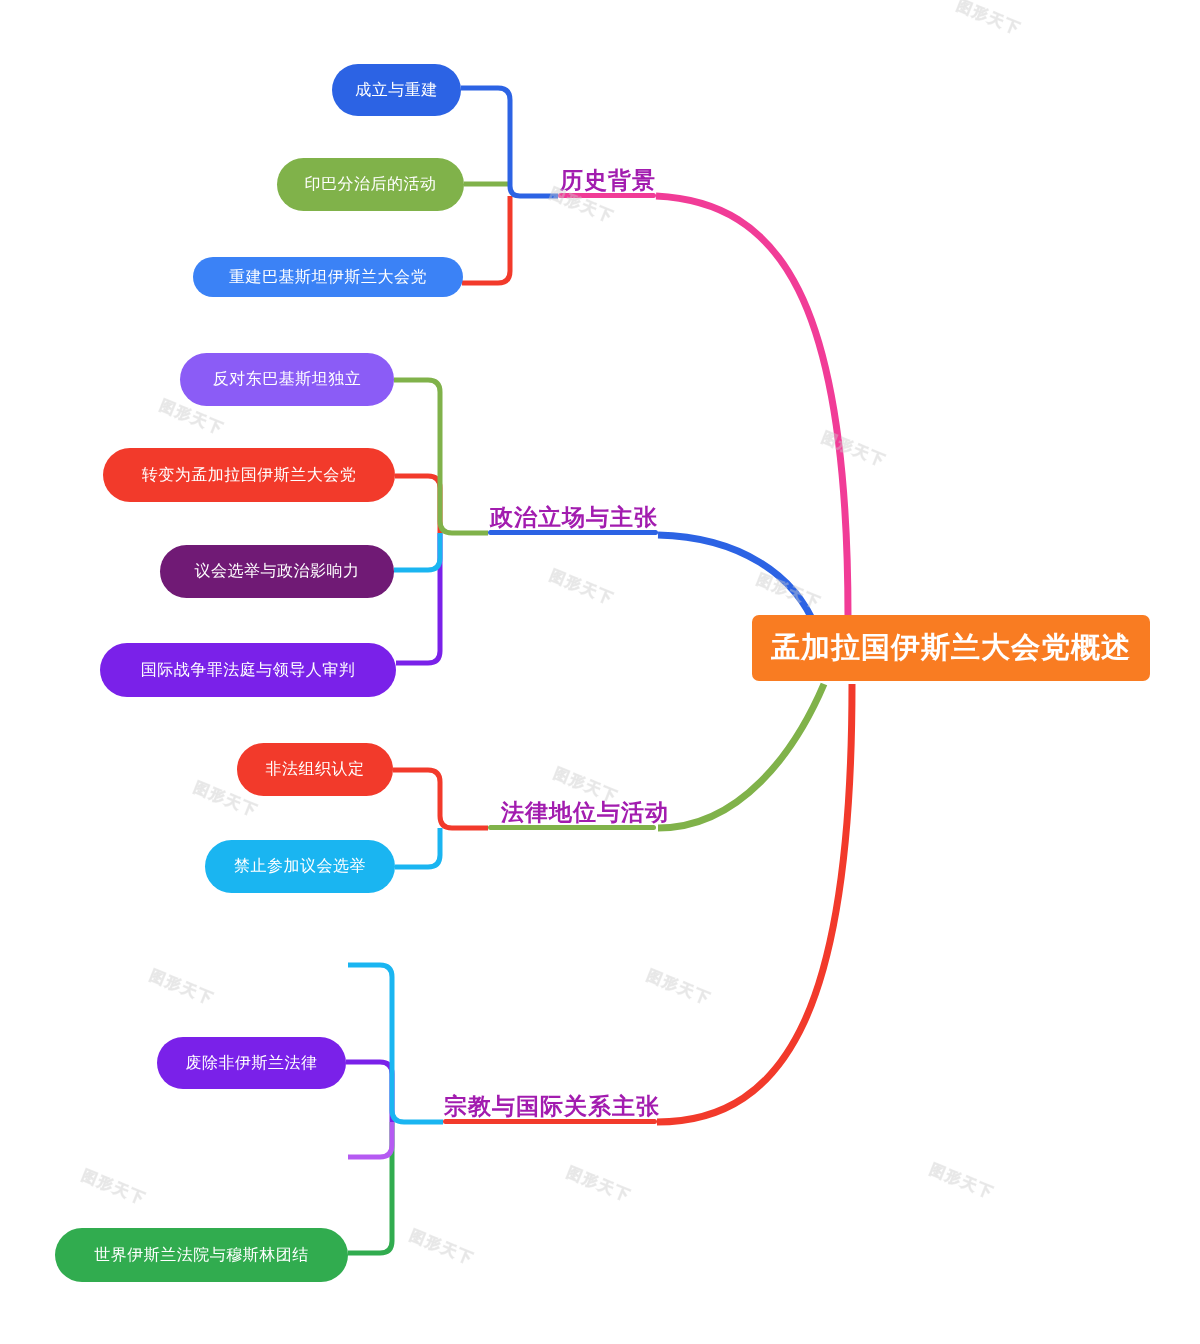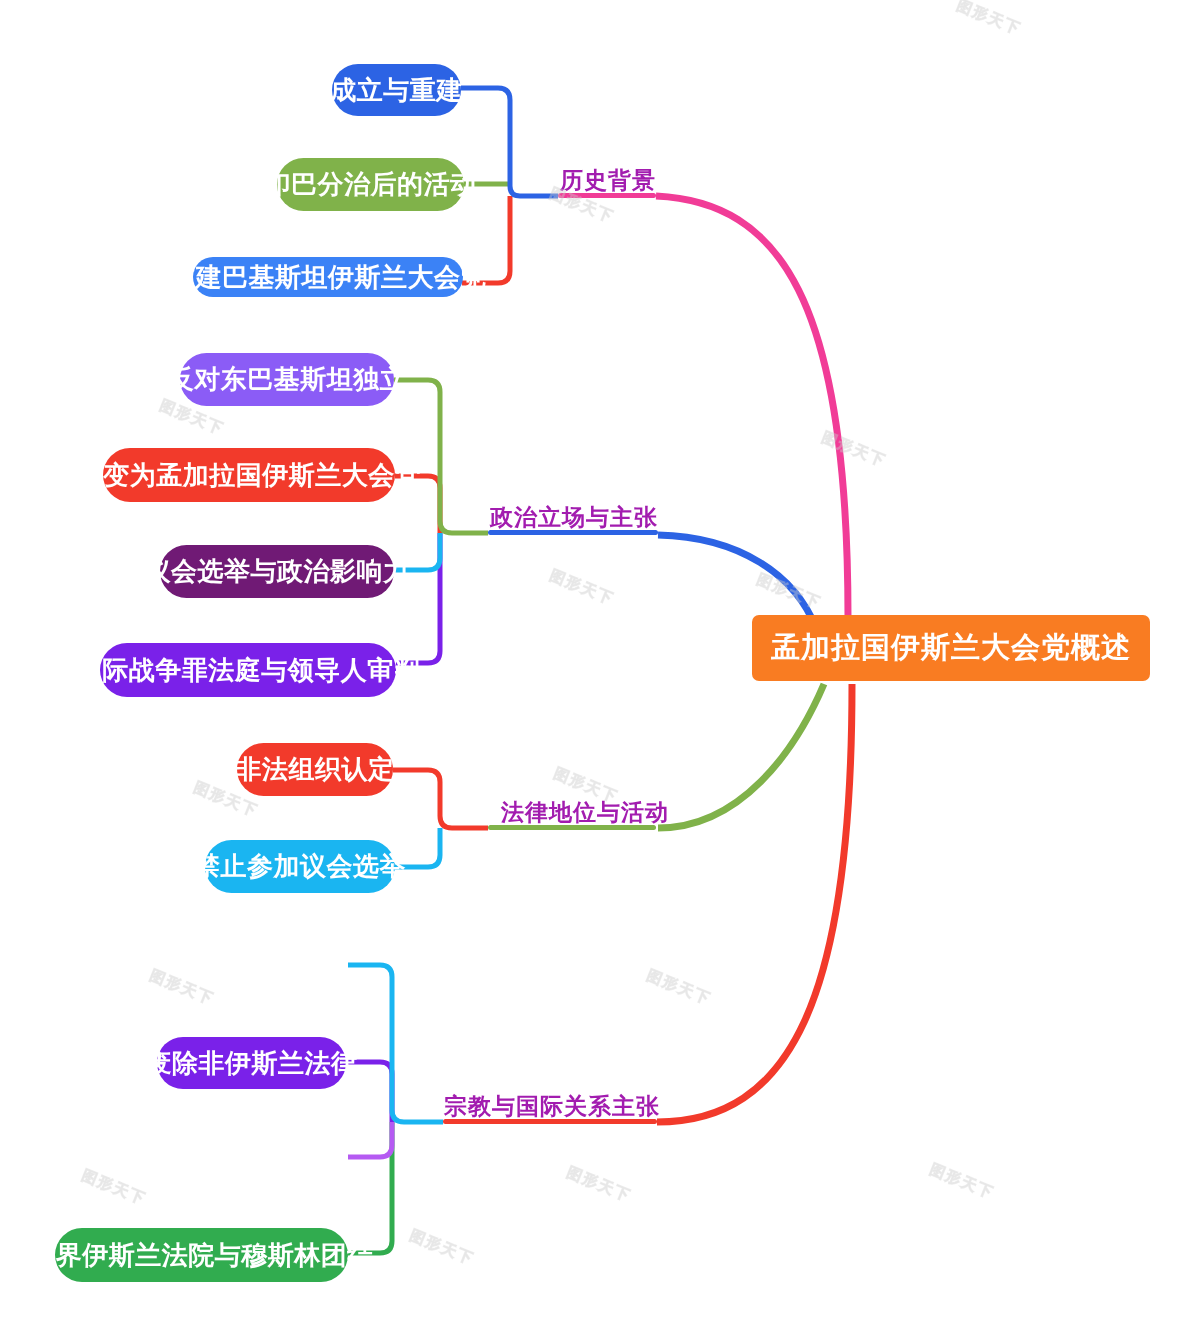--- a/index.html
+++ b/index.html
@@ -6,21 +6,21 @@
   .canvas{
     position:relative;width:1200px;height:1344px;background:#ffffff;overflow:hidden;
     font-family:"Liberation Sans","DejaVu Sans",sans-serif;
   }
   .links{position:absolute;left:0;top:0;}
   .links path{fill:none;stroke-linecap:butt;}
   .links path.main{stroke-width:7;}
   .links path.child{stroke-width:5;}
   .pill{
     position:absolute;display:flex;align-items:center;justify-content:center;
-    color:#ffffff;font-weight:bold;font-size:26px;border-radius:27px;
+    color:#ffffff;font-weight:normal;font-size:16px;border-radius:27px;
     white-space:nowrap;letter-spacing:0.5px;
   }
   .root-pill{
     position:absolute;display:flex;align-items:center;justify-content:center;
     color:#ffffff;font-weight:bold;font-size:29px;border-radius:20px;
     white-space:nowrap;letter-spacing:1px;
   }
   .blabel{
     position:absolute;color:#a21caf;font-size:23px;font-weight:600;
     white-space:nowrap;letter-spacing:1px;line-height:26px;

